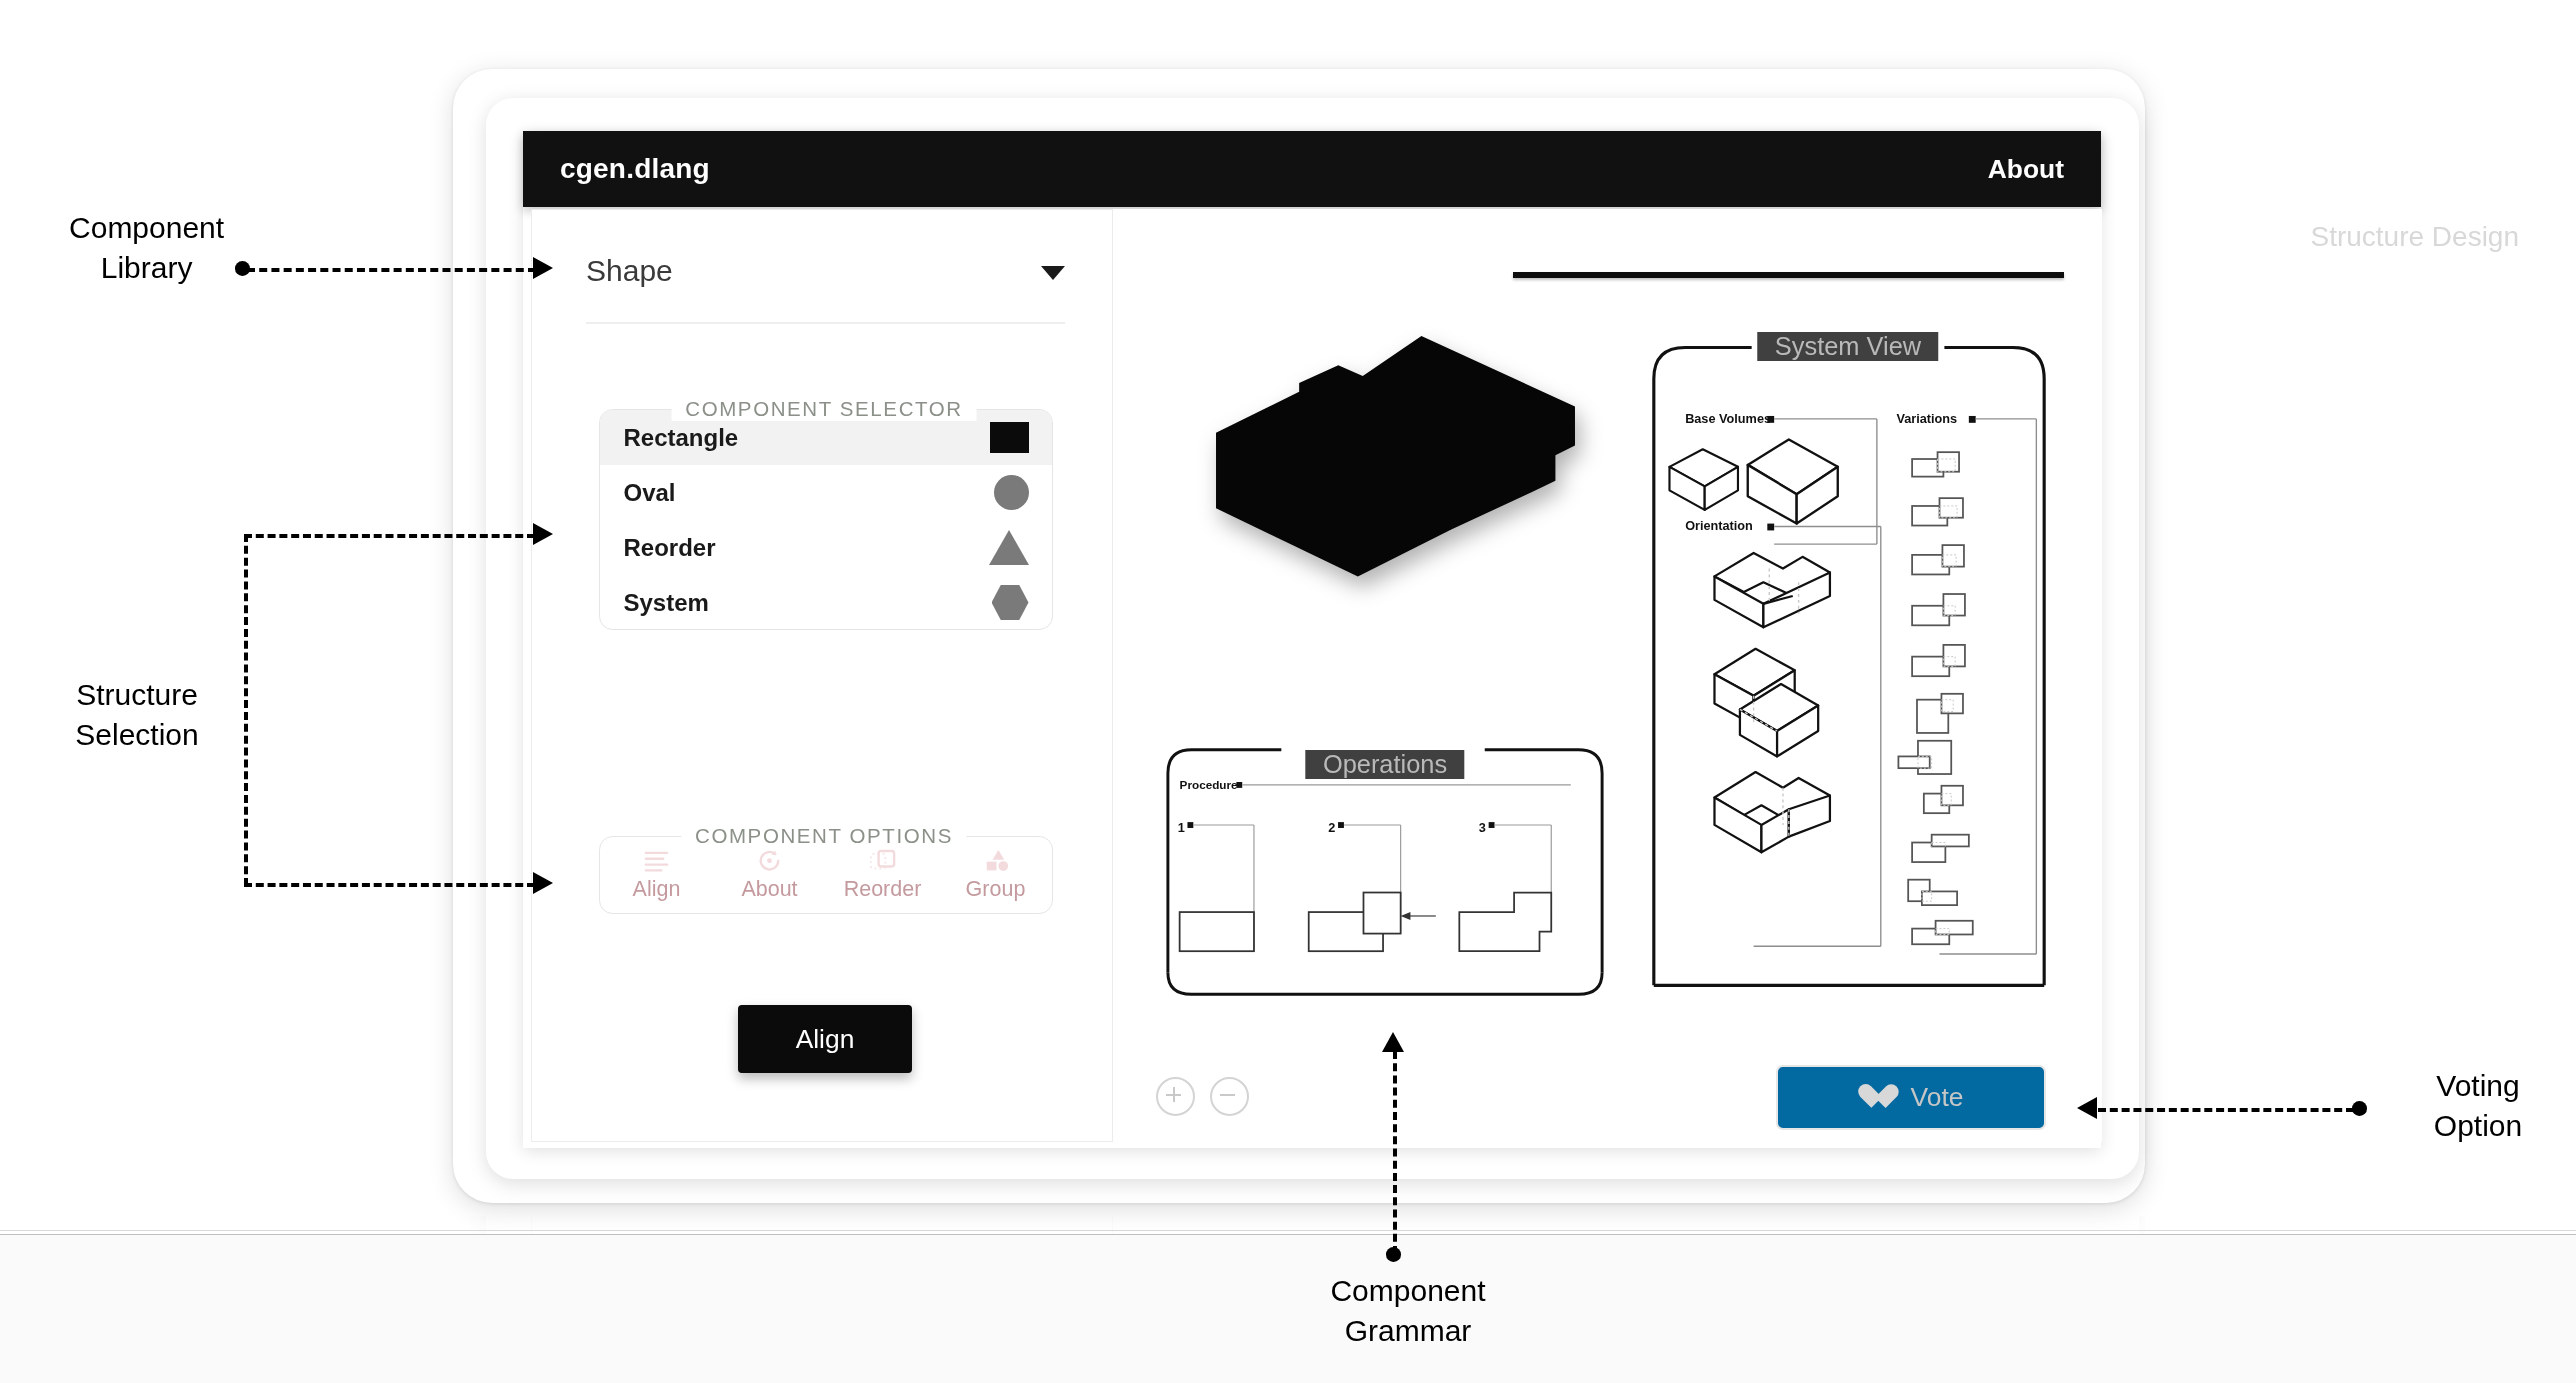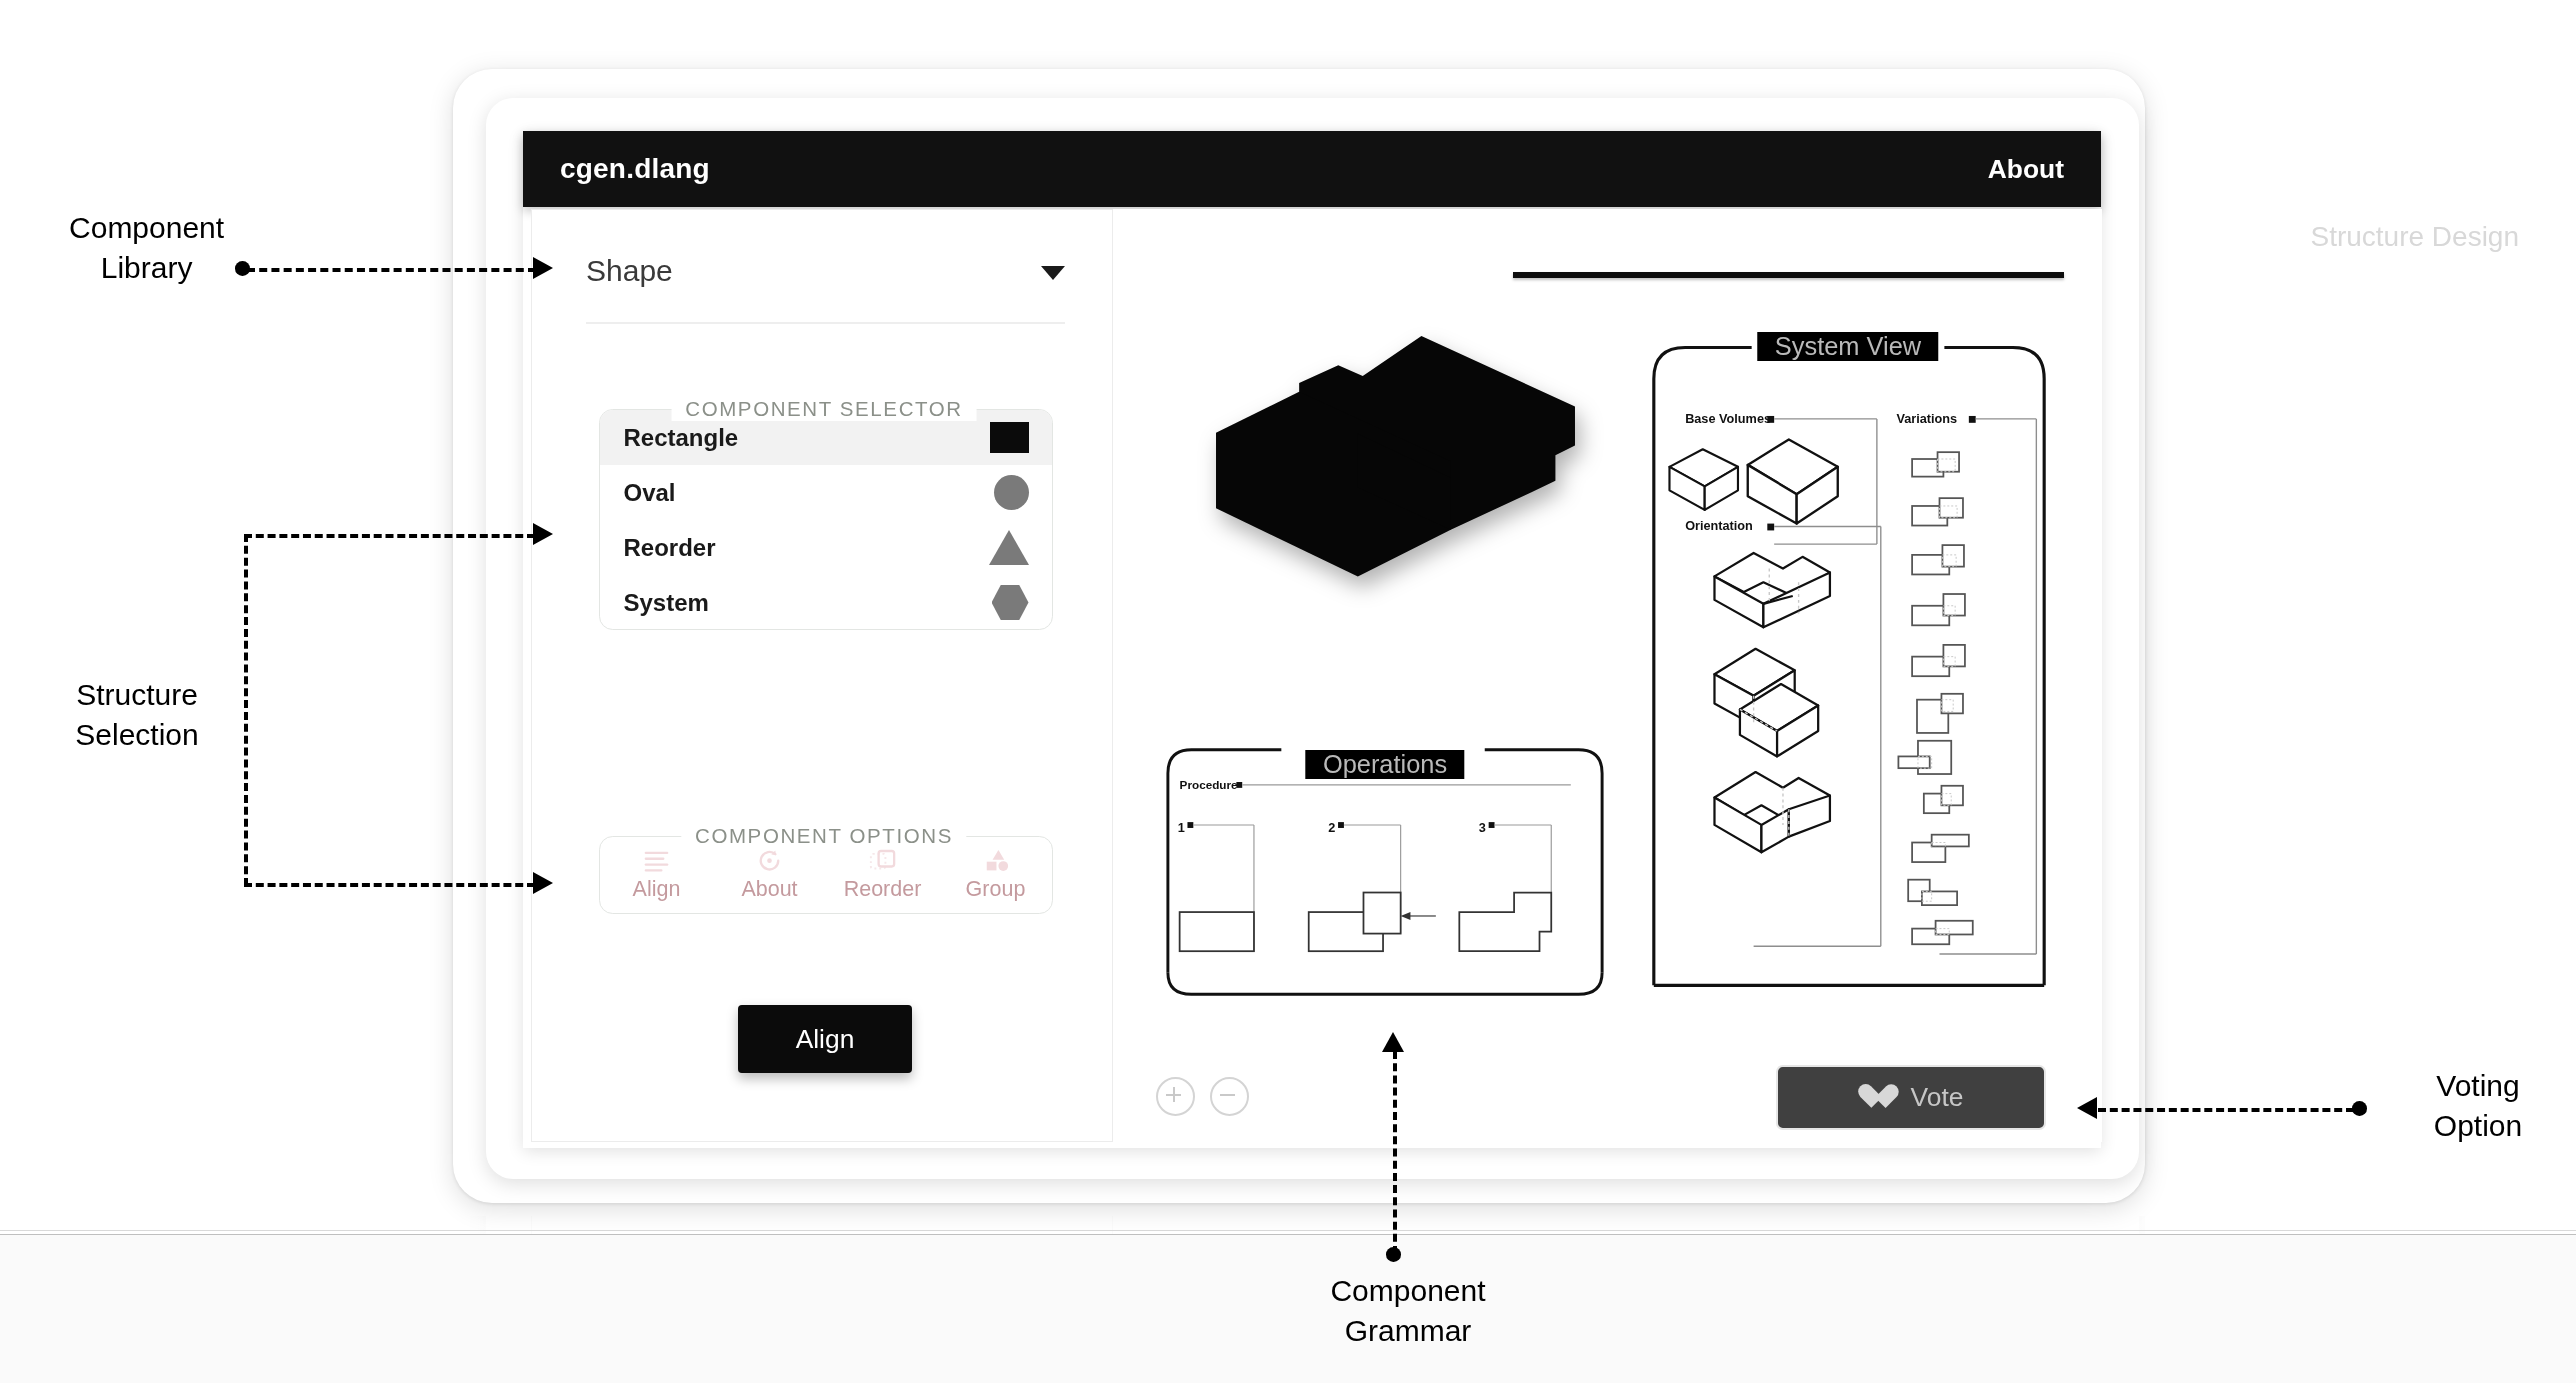--- a/index.html
+++ b/index.html
@@ -100,34 +100,34 @@
   #tab-structure-design{
     position:absolute;right:57px;top:221px;font-size:28px;color:#d8d8d8;
   }
   #tab-underline{position:absolute;left:1513px;top:272px;width:551px;height:5.9px;background:#0d0d0d;
     box-shadow:0 2px 2.9px rgba(0,0,0,.25);}
 
   
   #massing{position:absolute;left:1216px;top:336px;width:359px;height:268px;
     filter:drop-shadow(5.9px 11.7px 10.8px rgba(0,0,0,.30));}
   .bp-title{position:absolute;color:#b9b9b9;font-size:25.4px;top:-15.6px;left:50%;
-    transform:translateX(-50%);background:#000000;padding:0 17.6px;white-space:nowrap;}
+    transform:translateX(-50%);background:#404040;padding:0 17.6px;white-space:nowrap;}
 
   
   .zoom-btn{position:absolute;width:35px;height:35px;border:2px solid #d4d4d4;border-radius:50%;
     cursor:pointer;}
   .zoom-btn::before,.zoom-btn::after{content:"";position:absolute;background:#c9c9c9;}
   .zoom-btn.plus::before{left:7.8px;top:14.7px;width:15.6px;height:2px;}
   .zoom-btn.plus::after{left:14.7px;top:7.8px;width:2px;height:15.6px;}
   .zoom-btn.minus::before{left:7.8px;top:14.7px;width:15.6px;height:2px;}
   .zoom-btn.minus::after{display:none;}
 
   #vote-button{
     position:absolute;left:1776px;top:1065px;width:266px;height:61px;
-    border:2px solid #e6e6e6;border-radius:6.8px;background:#404040;
+    border:2px solid #e6e6e6;border-radius:6.8px;background:#0369a1;
     display:flex;align-items:center;justify-content:center;gap:25px;cursor:pointer;
   }
   #vote-label{font-size:26.4px;color:#c6c6c6;}
   .heart{width:27px;height:25.4px;position:relative;}
   .heart::before,.heart::after{content:"";position:absolute;width:14.7px;height:22.5px;
     background:#d8d8d8;border-radius:14.7px 14.7px 0 0;top:0;}
   .heart::before{left:12.7px;transform:rotate(-45deg);transform-origin:0 100%;}
   .heart::after{left:12.7px;transform:rotate(45deg);transform-origin:100% 100%;}
 
   

